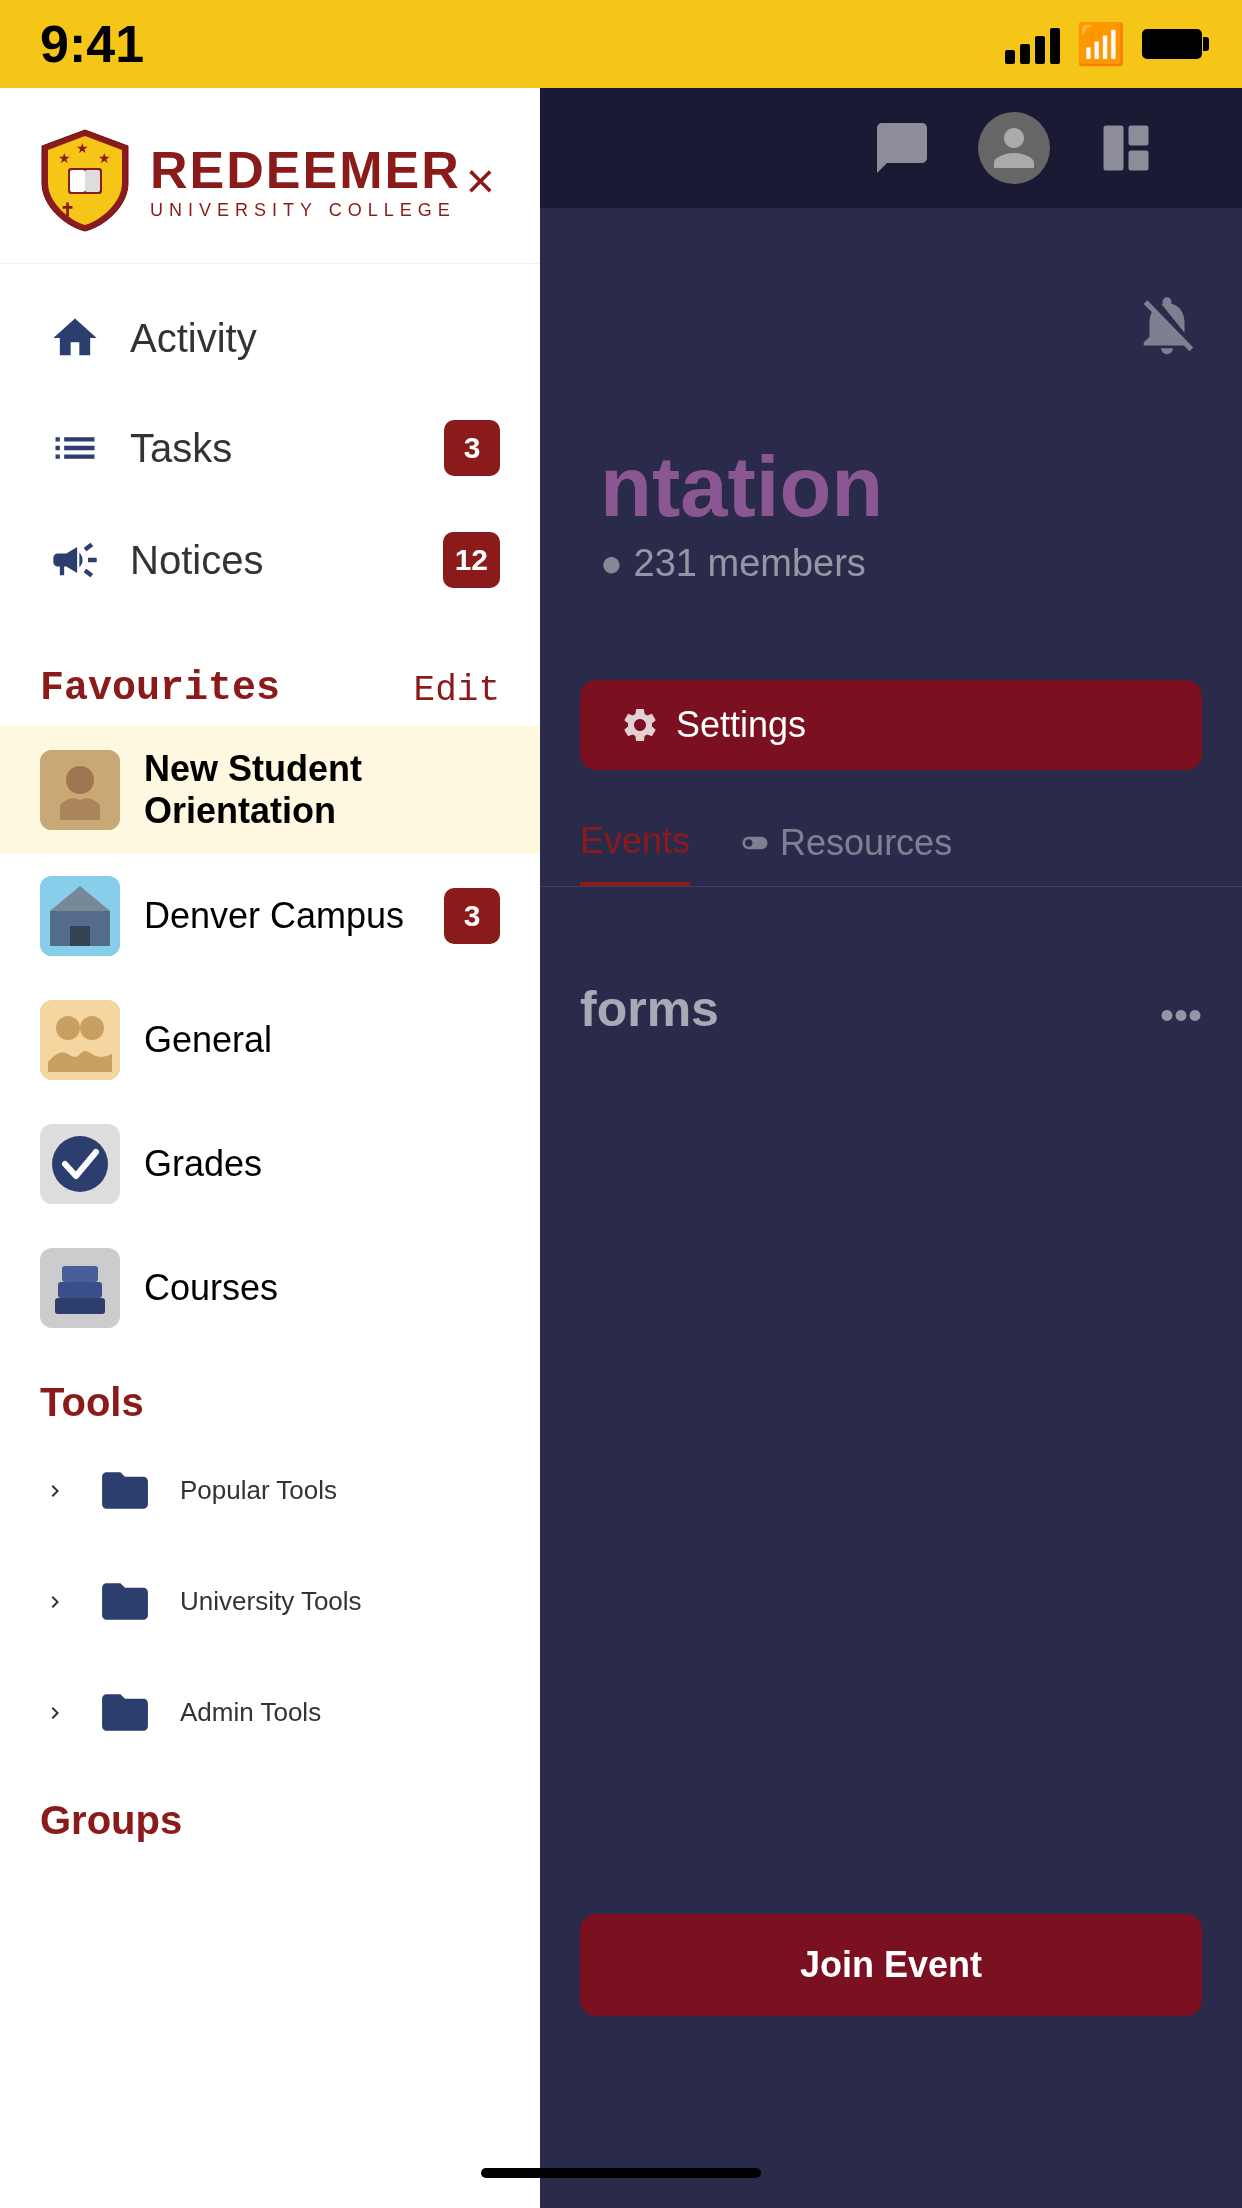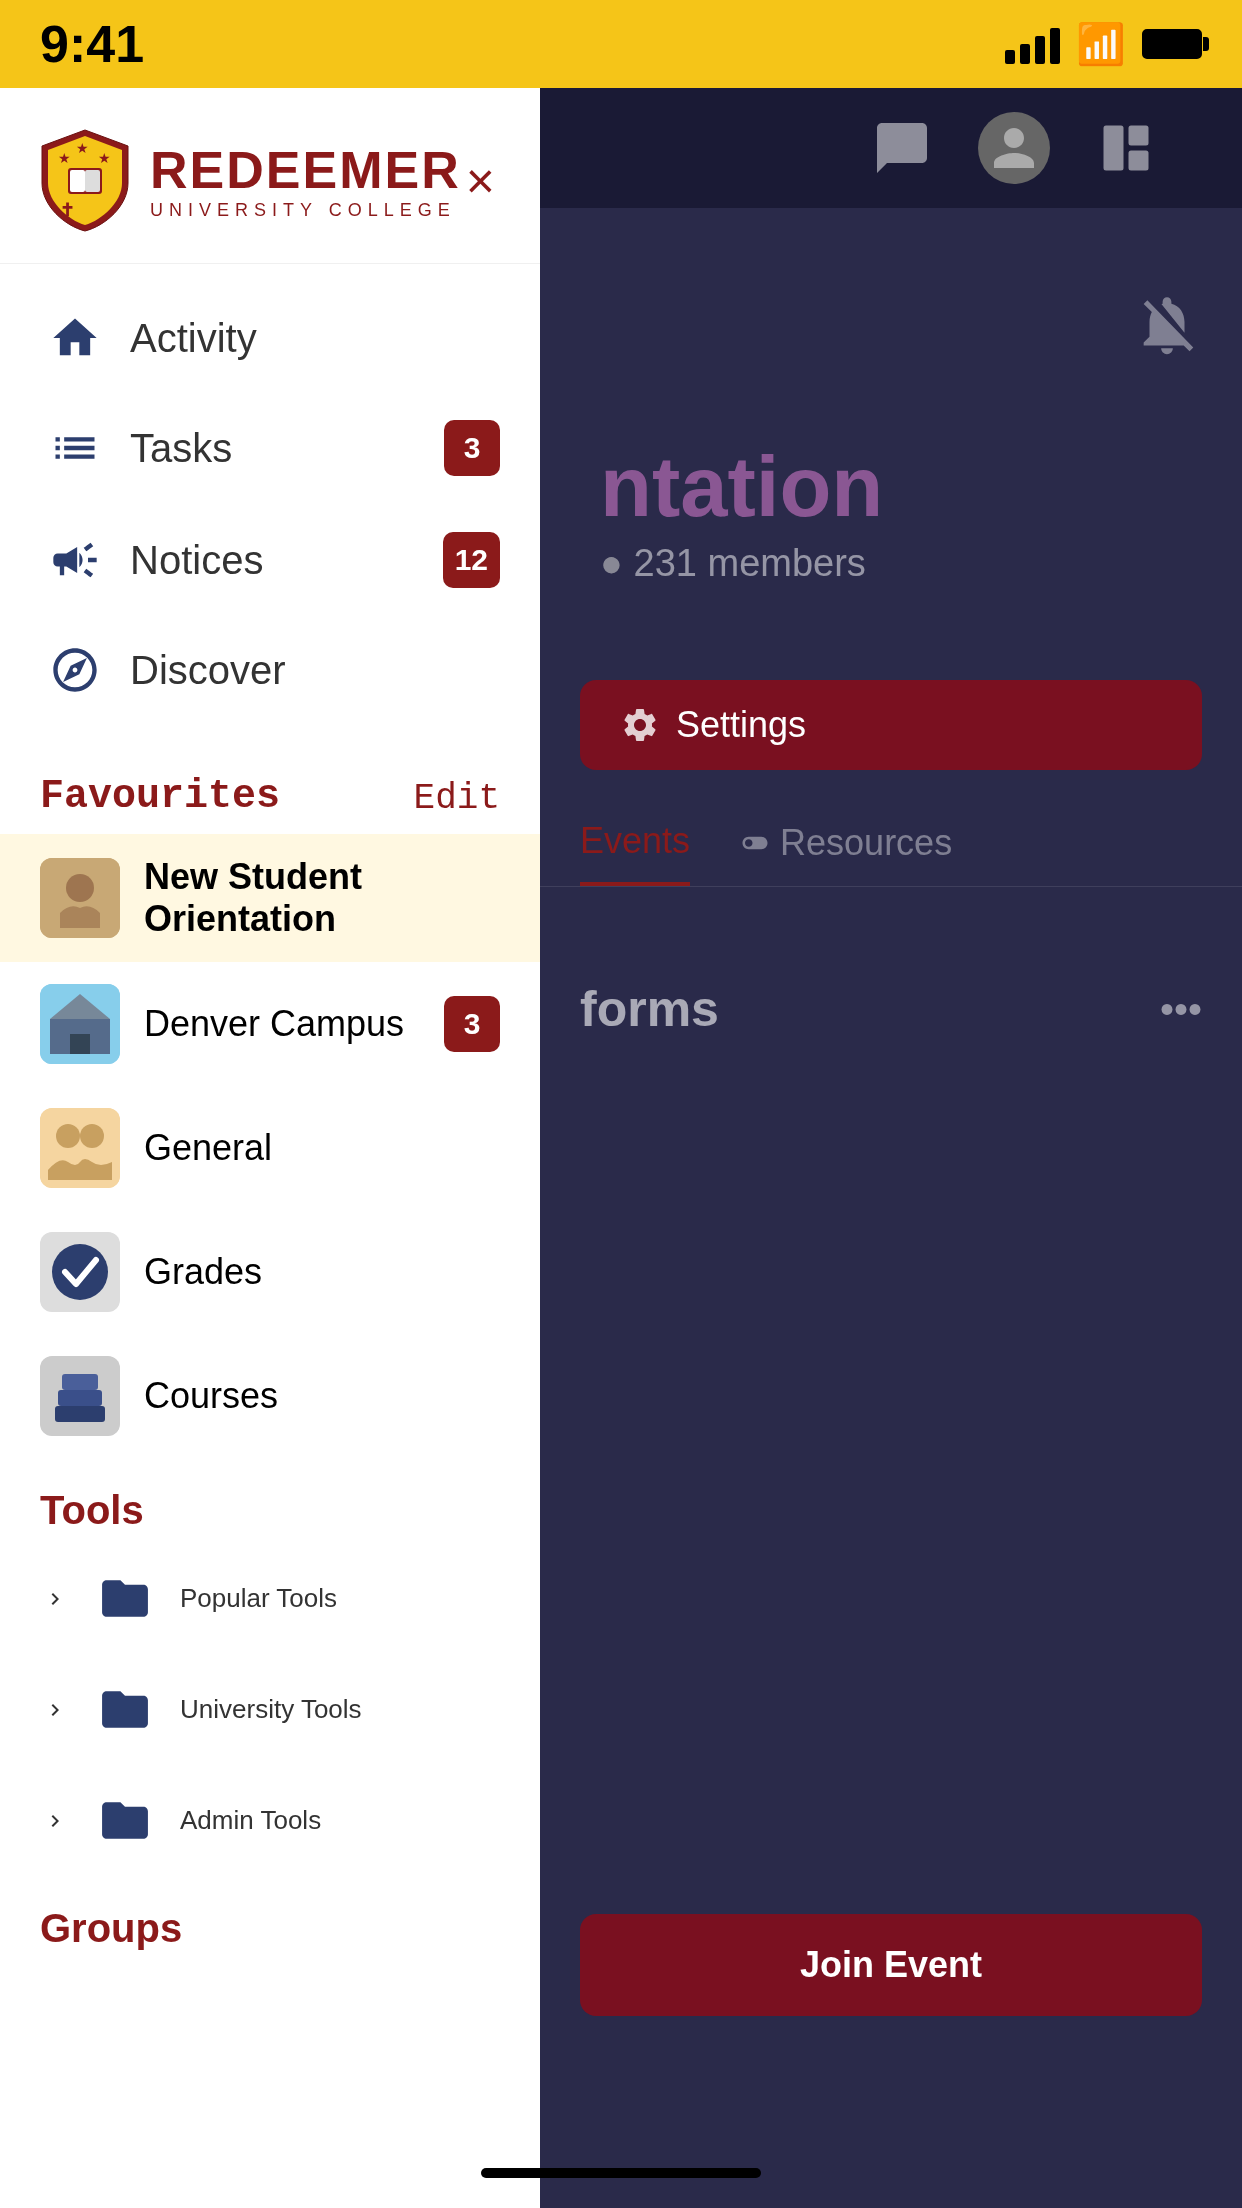--- a/index.html
+++ b/index.html
@@ -432,21 +432,21 @@
     </div>
     <div style="display:flex;align-items:center;gap:10px;padding-bottom:20px;">
       <svg viewBox="0 0 24 24" width="30" height="30" fill="rgba(255,255,255,0.4)">
         <path d="M17 7H7c-2.76 0-5 2.24-5 5s2.24 5 5 5h10c2.76 0 5-2.24 5-5s-2.24-5-5-5zM7 15c-1.66 0-3-1.34-3-3s1.34-3 3-3 3 1.34 3 3-1.34 3-3 3z"></path>
       </svg>
       <span style="font-size:36px;color:rgba(255,255,255,0.4);">Resources</span>
     </div>
   </div>
 
   <div style="position:absolute;top:940px;left:540px;right:0;padding:40px;z-index:3;">
-    <div style="display:flex;justify-content:space-between;align-items:center;">
+    <div style="display:flex;justify-content:space-between;align-items:flex-end;">
       <div style="font-size:50px;font-weight:700;color:rgba(255,255,255,0.6);">forms</div>
       <div style="display:flex;gap:8px;align-items:center;">
         <span style="color:rgba(255,255,255,0.5);font-size:40px;">•••</span>
       </div>
     </div>
   </div>
 
   <div style="position:absolute;bottom:192px;left:540px;right:0;padding:0 40px;z-index:3;">
     <div style="background:#7a1020;border-radius:16px;padding:30px;text-align:center;">
       <span style="font-size:36px;color:white;font-weight:600;">Join Event</span>
@@ -507,28 +507,20 @@
     <div class="nav-item">
       <div class="nav-icon">
         <svg viewBox="0 0 24 24" fill="#2c3e6e">
           <path d="M18 11v2h4v-2h-4zm-2 6.61c.96.71 2.21 1.65 3.2 2.39.4-.53.8-1.07 1.2-1.6-.99-.74-2.24-1.68-3.2-2.4-.4.54-.8 1.08-1.2 1.61zM20.4 5.6c-.4-.53-.8-1.07-1.2-1.6-.99.74-2.24 1.68-3.2 2.4.4.53.8 1.07 1.2 1.6.96-.72 2.21-1.65 3.2-2.4zM4 9c-1.1 0-2 .9-2 2v2c0 1.1.9 2 2 2h1v4h2v-4h1l5 3V6L8 9H4zm11.5 3c0-1.33-.58-2.53-1.5-3.35v6.69c.92-.81 1.5-2.01 1.5-3.34z"></path>
         </svg>
       </div>
       <span class="nav-label">Notices</span>
       <div class="badge">12</div>
     </div>
 
-    <div class="nav-item">
-      <div class="nav-icon">
-        <svg viewBox="0 0 24 24" fill="#2c3e6e">
-          <path d="M12 2C6.48 2 2 6.48 2 12s4.48 10 10 10 10-4.48 10-10S17.52 2 12 2zm0 18c-4.41 0-8-3.59-8-8s3.59-8 8-8 8 3.59 8 8-3.59 8-8 8zm-5.5-2.5l7.51-3.49L17.5 6.5 9.99 9.99 6.5 17.5zm5.5-6.6c.61 0 1.1.49 1.1 1.1s-.49 1.1-1.1 1.1-1.1-.49-1.1-1.1.49-1.1 1.1-1.1z"></path>
-        </svg>
-      </div>
-      <span class="nav-label">Discover</span>
-    </div>
   </div>
 
   <div class="section-header">
     <span class="section-title">Favourites</span>
     <span class="section-edit">Edit</span>
   </div>
 
   <div class="fav-item active">
     <div class="fav-avatar avatar-nso">
       <svg viewBox="0 0 80 80" width="80" height="80">

